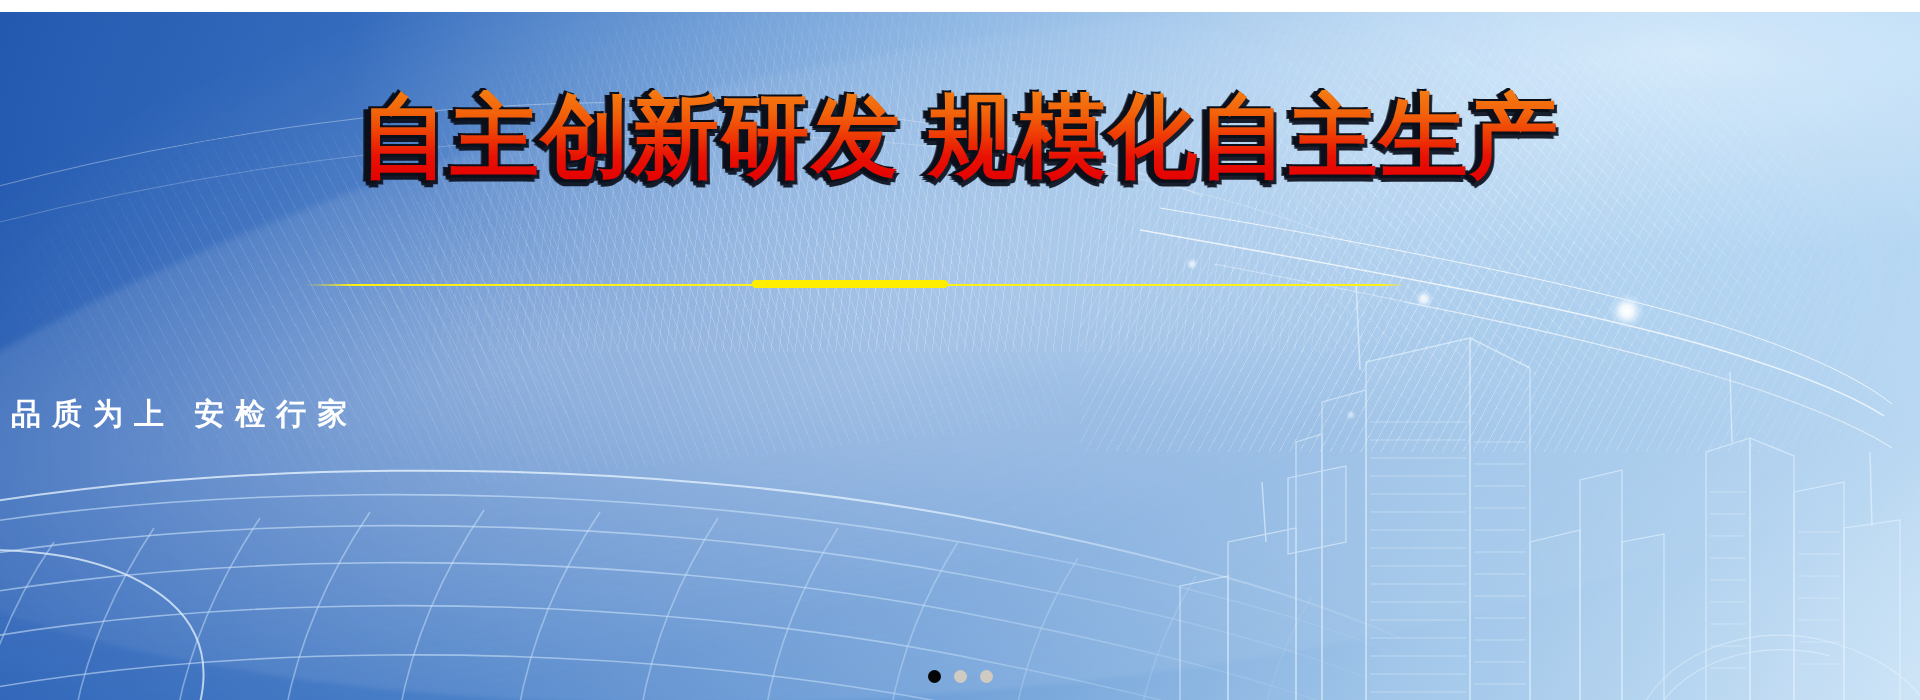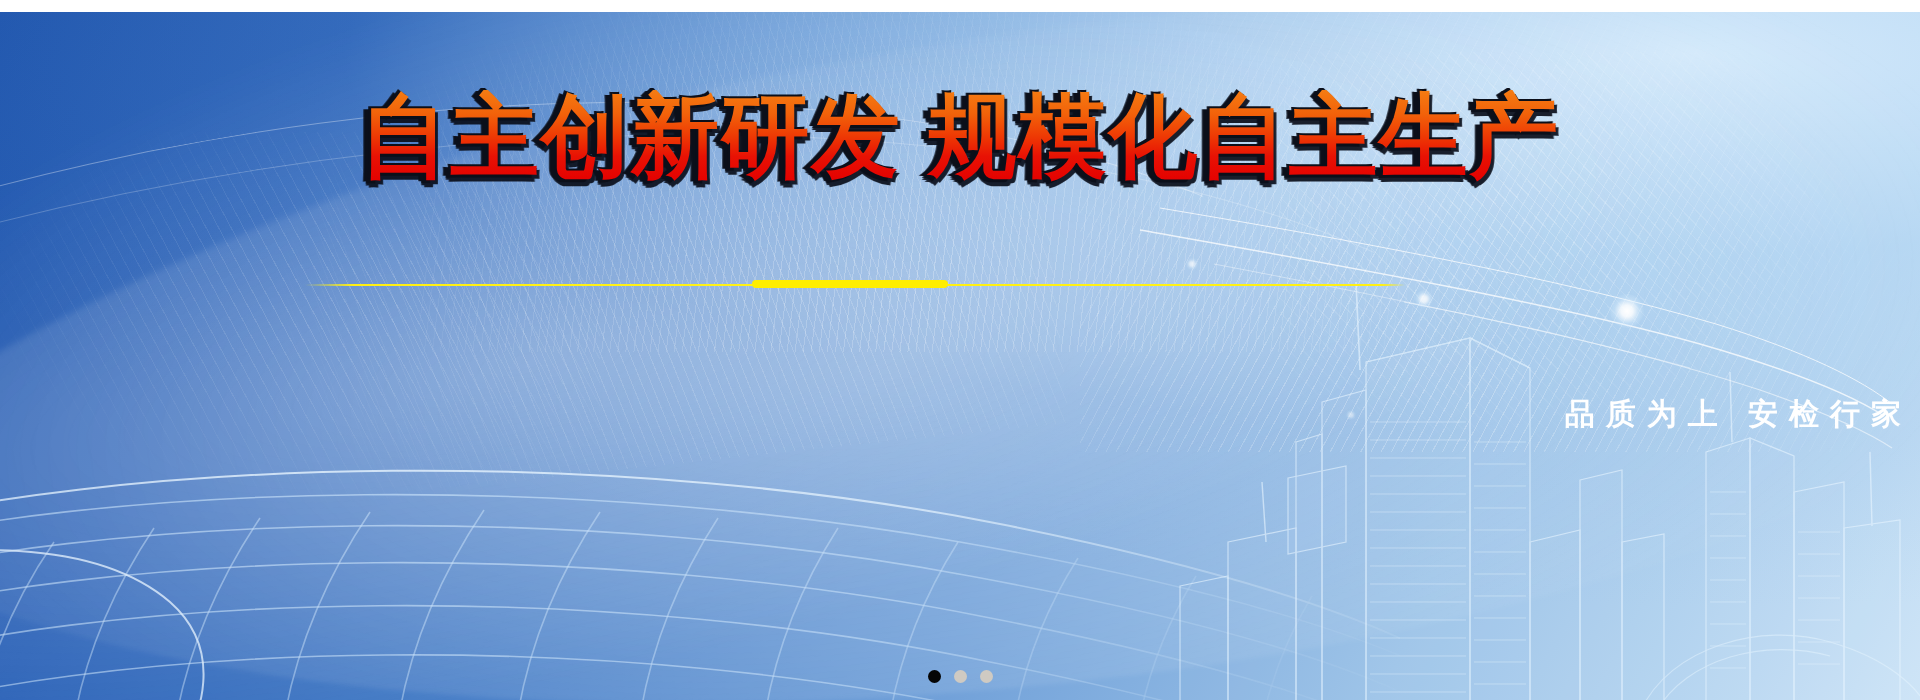--- a/index.html
+++ b/index.html
@@ -210,23 +210,23 @@
     top: 268px;
     width: 196px;
     height: 8px;
     border-radius: 4px;
     background: #ffee00;
   }
 
   .slogan {
     position: absolute;
     left: 0;
-    right: 8px;
+    right: 18px;
     top: 382px;
-    text-align: right;
+    text-align: left;
     color: #ffffff;
     font-size: 30px;
     font-weight: 700;
     letter-spacing: 11px;
     text-indent: 11px;
     white-space: nowrap;
   }
 
   .subtitle {
     position: absolute;

